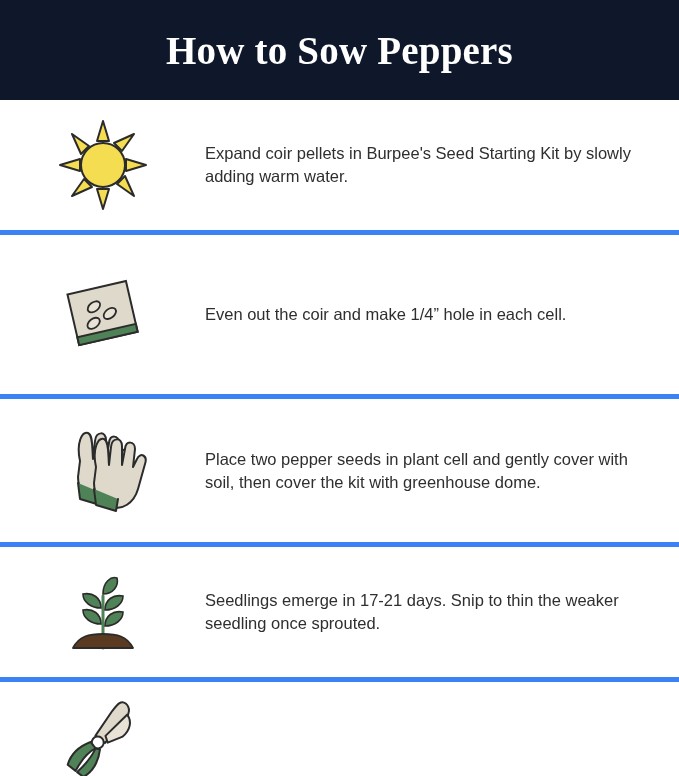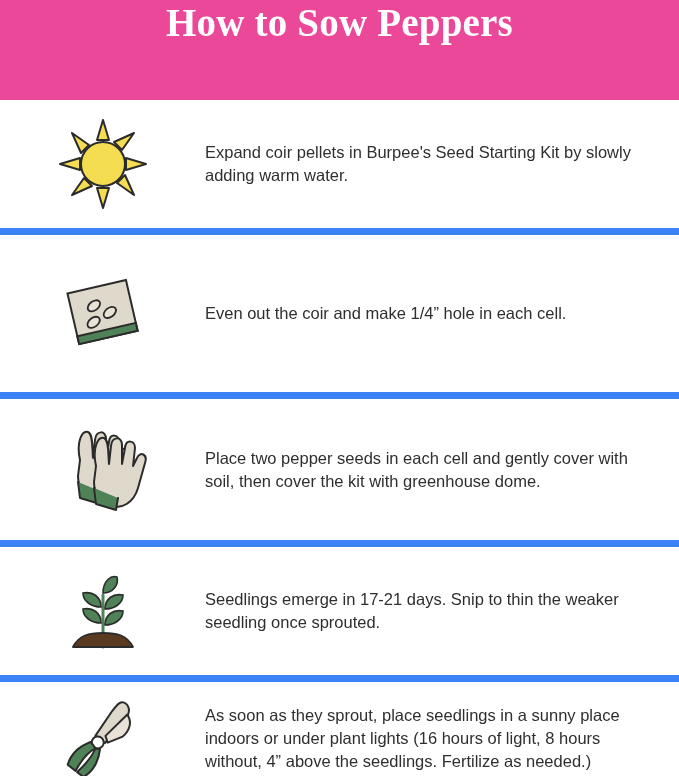--- a/index.html
+++ b/index.html
@@ -14,40 +14,41 @@
     overflow: hidden;
   }
   .infographic {
     width: 679px;
     height: 776px;
     position: relative;
     background: #ffffff;
   }
   .header {
     height: 100px;
-    background: #ec4899;
+    background: #0f172a;
     display: flex;
+    align-items: center;
     justify-content: center;
   }
   .header-title {
     font-family: "Liberation Serif", serif;
     font-weight: bold;
     font-size: 39px;
     color: #ffffff;
     letter-spacing: 0.2px;
     text-align: center;
   }
   .steps {
     display: block;
   }
   .step {
     display: flex;
     align-items: center;
     box-sizing: border-box;
-    border-bottom: 7px solid #3b82f6;
+    border-bottom: 5px solid #3b82f6;
     padding: 0 12px 0 0;
   }
   .step.last {
     border-bottom: none;
   }
   .step-1 { height: 135px; }
   .step-2 { height: 164px; }
   .step-3 { height: 148px; }
   .step-4 { height: 135px; }
   .step-5 { height: 113px; }
@@ -143,21 +144,21 @@
                        L39 20 C40 10, 50 10, 50 19 L50 38
                        L53 22 C54 13, 63 14, 63 22 L61 40
                        L65 32 C68 25, 76 28, 73 37 L66 62
                        C62 76, 50 84, 38 80 C28 77, 22 66, 22 56 Z"></path>
               <path d="M22 62 L24 78 L44 84 L46 72" fill="#4f8357"></path>
             </g>
           </svg>
         </span>
       </div>
       <div class="text-cell">
-        <div class="step-text">Place two pepper seeds in each cell and gently cover with soil, then cover the kit with greenhouse dome.</div>
+        <div class="step-text">Place two pepper seeds in plant cell and gently cover with soil, then cover the kit with greenhouse dome.</div>
       </div>
     </div>
 
     <div class="step step-4">
       <div class="icon-cell">
         <span>
           <svg class="icon-svg" width="96" height="96" viewBox="0 0 96 96">
             <path d="M48 84 L48 32" stroke="#4f8357" stroke-width="3" fill="none" stroke-linecap="round"></path>
             <g fill="#4f8357" stroke="#2b2b2b" stroke-width="1.6">
               <path d="M48 30 C48 18, 56 12, 62 14 C64 22, 58 30, 48 30 Z"></path>
@@ -182,19 +183,16 @@
             <g transform="rotate(38 54 48)">
               <path d="M50 6 C56 6, 60 12, 60 20 L58 50 L46 50 L44 20 C44 12, 44 6, 50 6 Z" fill="#ded9cb" stroke="#2b2b2b" stroke-width="2" stroke-linejoin="round"></path>
               <path d="M58 14 C66 16, 70 24, 68 34 L60 48 L54 44 L58 14 Z" fill="#e8e3d6" stroke="#2b2b2b" stroke-width="2" stroke-linejoin="round"></path>
               <circle cx="52" cy="54" r="6" fill="#ffffff" stroke="#2b2b2b" stroke-width="2"></circle>
               <path d="M46 58 C40 68, 38 80, 42 90 L52 90 C50 78, 50 68, 54 60 Z" fill="#4f8357" stroke="#2b2b2b" stroke-width="2" stroke-linejoin="round"></path>
               <path d="M58 58 C64 68, 66 80, 62 90 L54 90 C56 78, 56 68, 54 60 Z" fill="#4f8357" stroke="#2b2b2b" stroke-width="2" stroke-linejoin="round"></path>
             </g>
           </svg>
         </span>
       </div>
-      <div class="text-cell">
-        <div class="step-text">As soon as they sprout, place seedlings in a sunny place indoors or under plant lights (16 hours of light, 8 hours without, 4” above the seedlings. Fertilize as needed.)</div>
-      </div>
     </div>
 
   </div>
 </div>
 
 </body></html>

